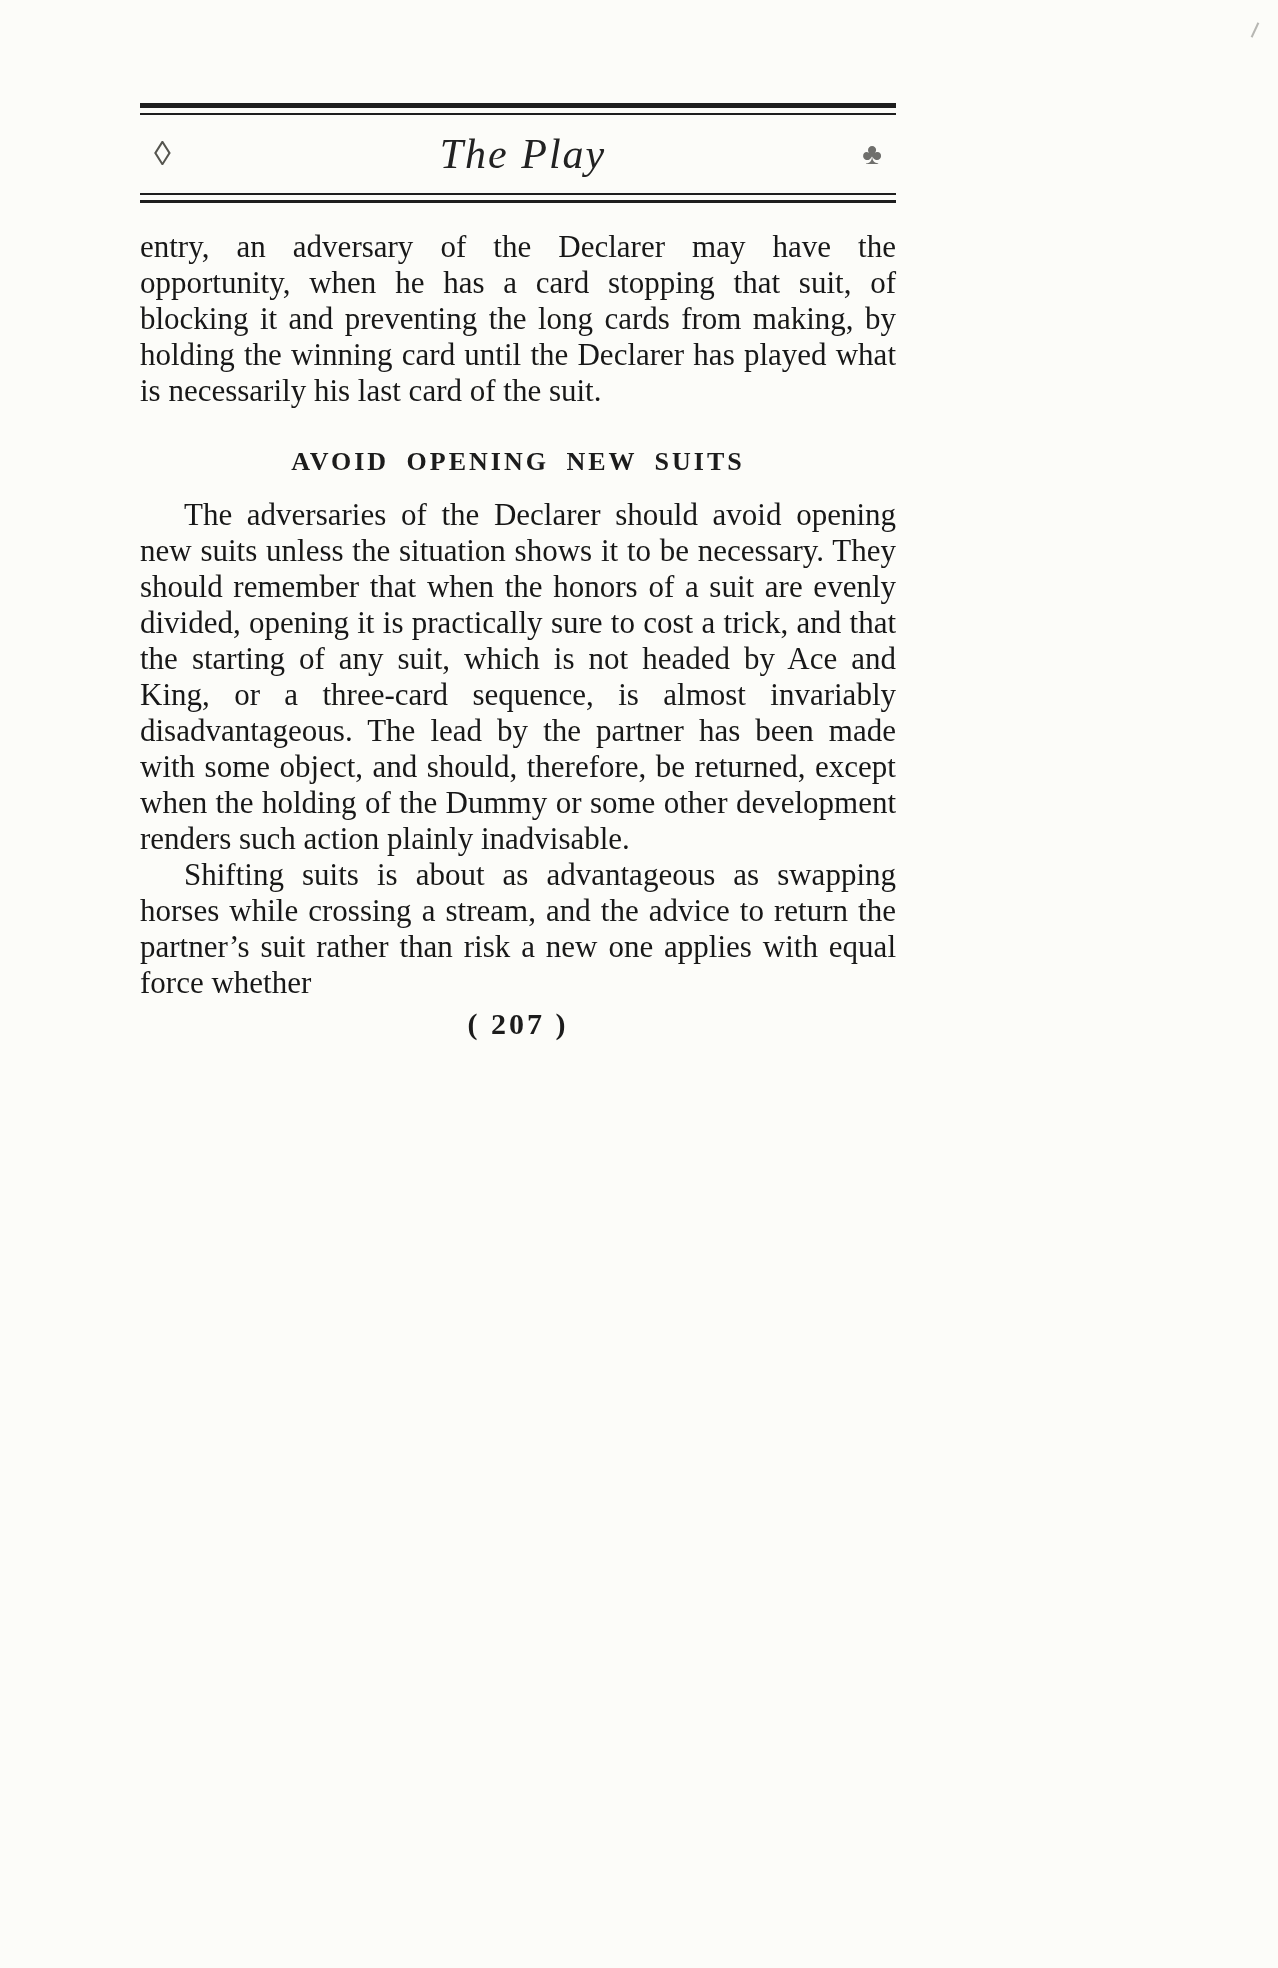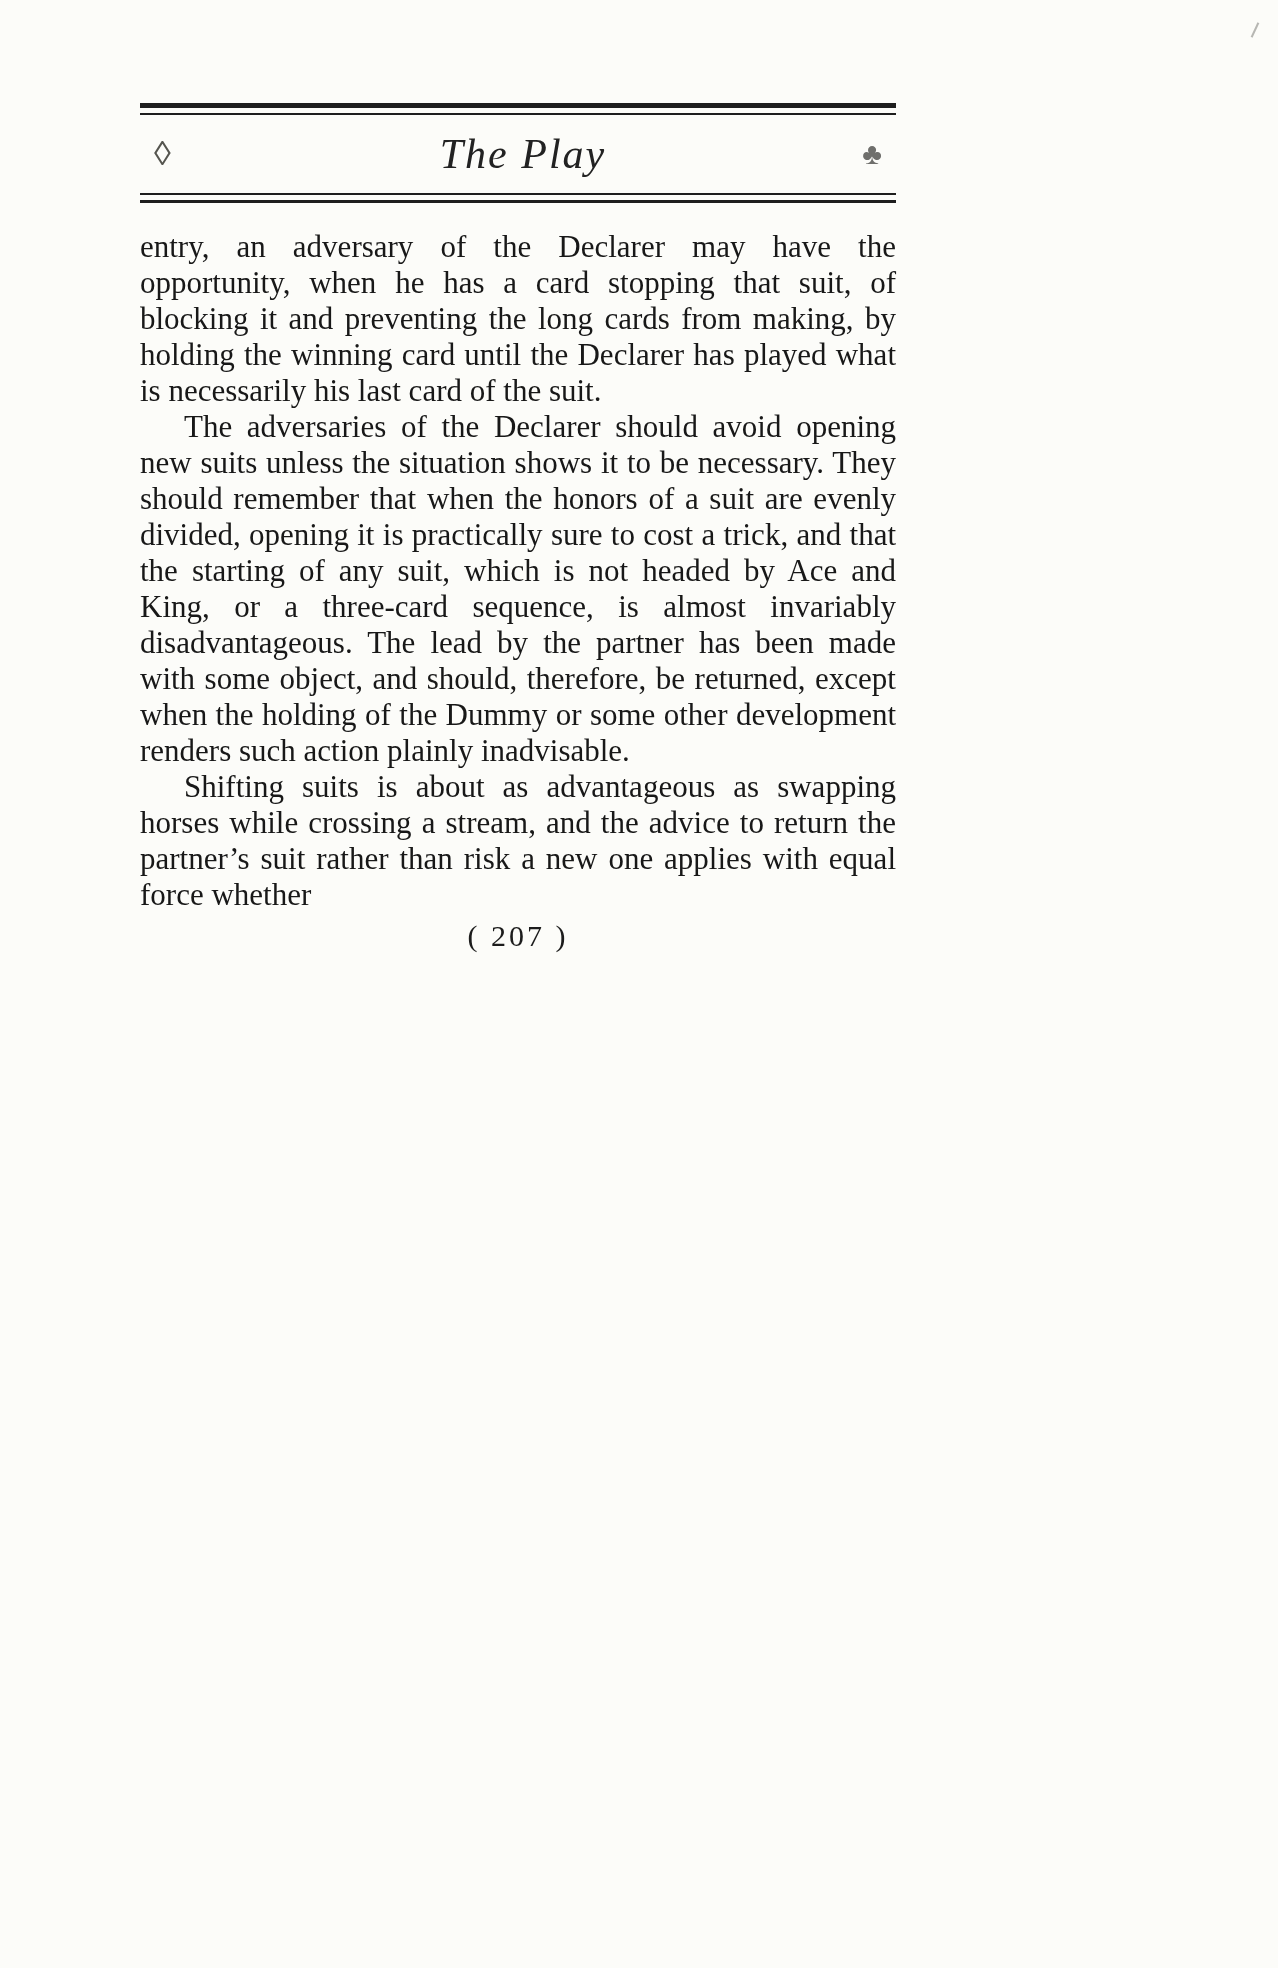--- a/index.html
+++ b/index.html
@@ -82,20 +82,21 @@
     letter-spacing: 3px;
     word-spacing: 8px;
     color: #1c1c1c;
   }
   .page-number {
     margin-top: 6px;
     text-align: center;
     font-size: 30px;
     letter-spacing: 3px;
     color: #1c1c1c;
+    font-weight: bold;
   }
 
   
   .scan-mark {
     position: absolute;
     top: 22px;
     right: 22px;
     width: 2px;
     height: 16px;
     background: #9a9a96;
@@ -116,20 +117,21 @@
       <div class="header-row">
         <span class="suit-symbol diamond">◊</span>
         <span class="header-title">The Play</span>
         <span class="suit-symbol club">♣</span>
       </div>
       <div class="rule-bottom"></div>
     </div>
 
     <p class="para first">entry, an adversary of the Declarer may have the opportunity, when he has a card stopping that suit, of blocking it and preventing the long cards from making, by holding the winning card until the Declarer has played what is necessarily his last card of the suit.</p>
 
+    <h2 class="section-heading">AVOID OPENING NEW SUITS</h2>
 
     <p class="para indent">The adversaries of the Declarer should avoid opening new suits unless the situation shows it to be necessary. They should remember that when the honors of a suit are evenly divided, opening it is practically sure to cost a trick, and that the starting of any suit, which is not headed by Ace and King, or a three-card sequence, is almost invariably disadvantageous. The lead by the partner has been made with some object, and should, therefore, be returned, except when the holding of the Dummy or some other development renders such action plainly inadvisable.</p>
 
     <p class="para indent">Shifting suits is about as advantageous as swapping horses while crossing a stream, and the advice to return the partner’s suit rather than risk a new one applies with equal force whether</p>
 
     <div class="page-number">( 207 )</div>
 
   </div>
 </div>
 

